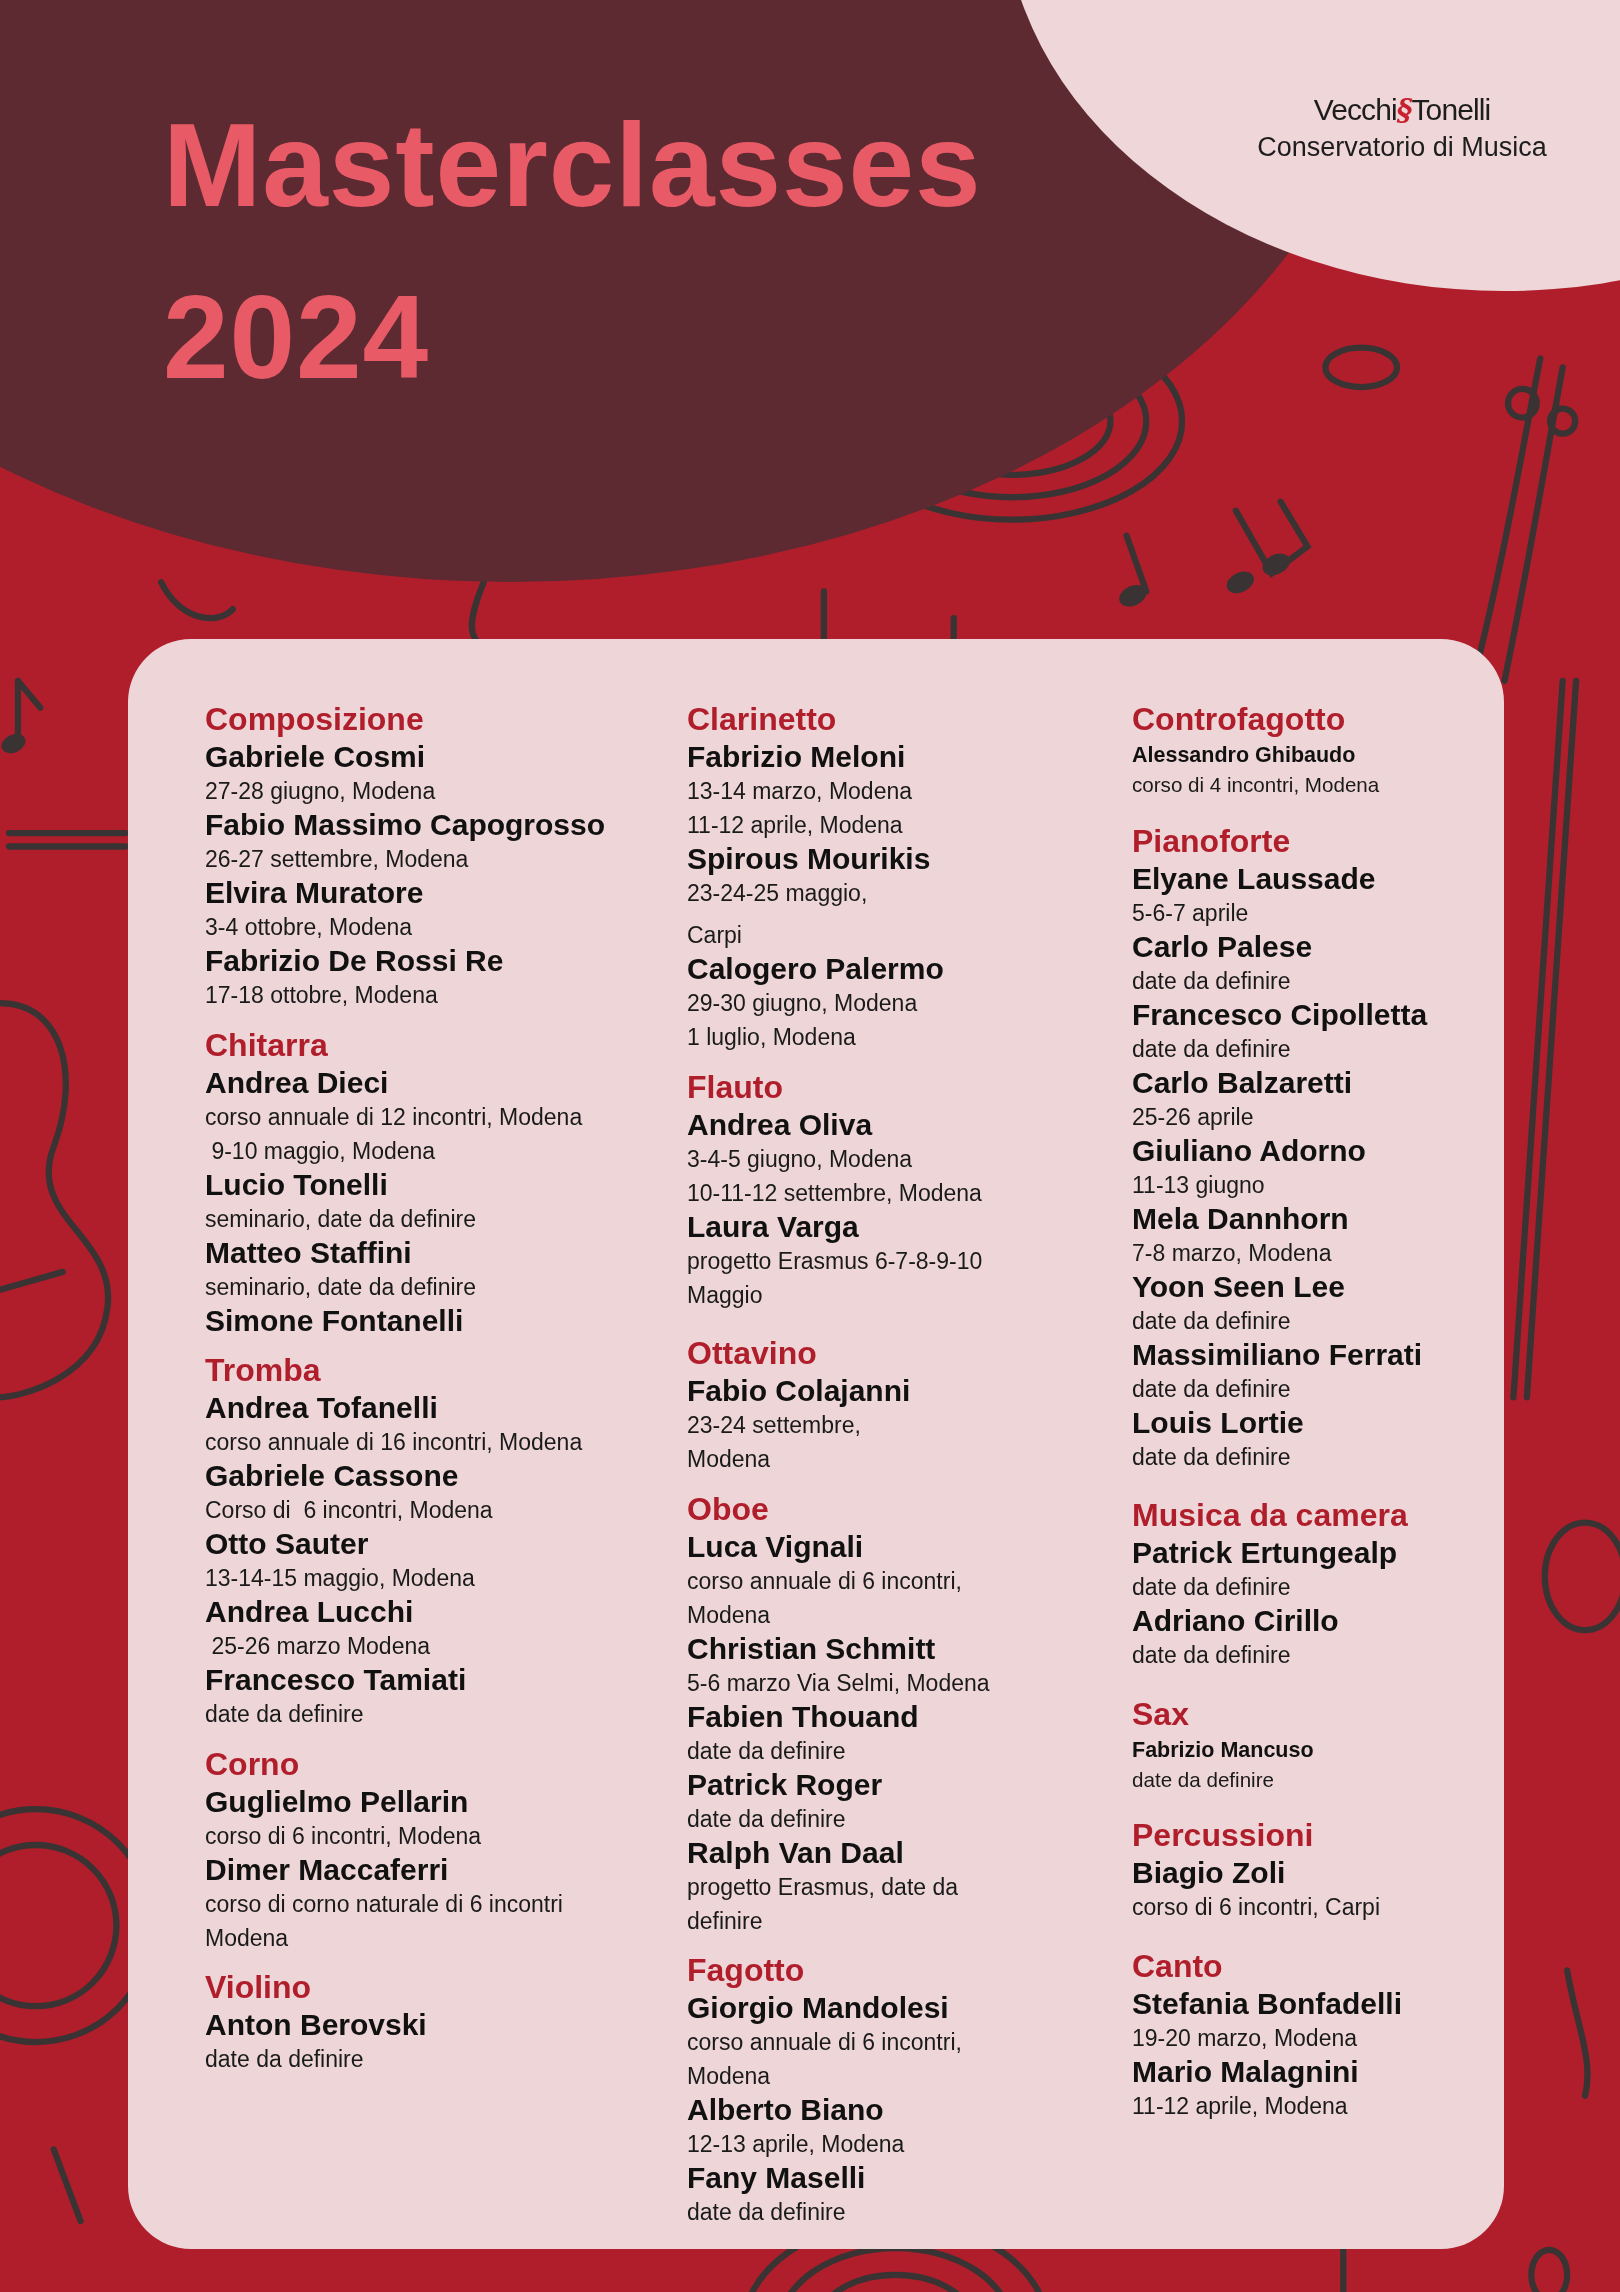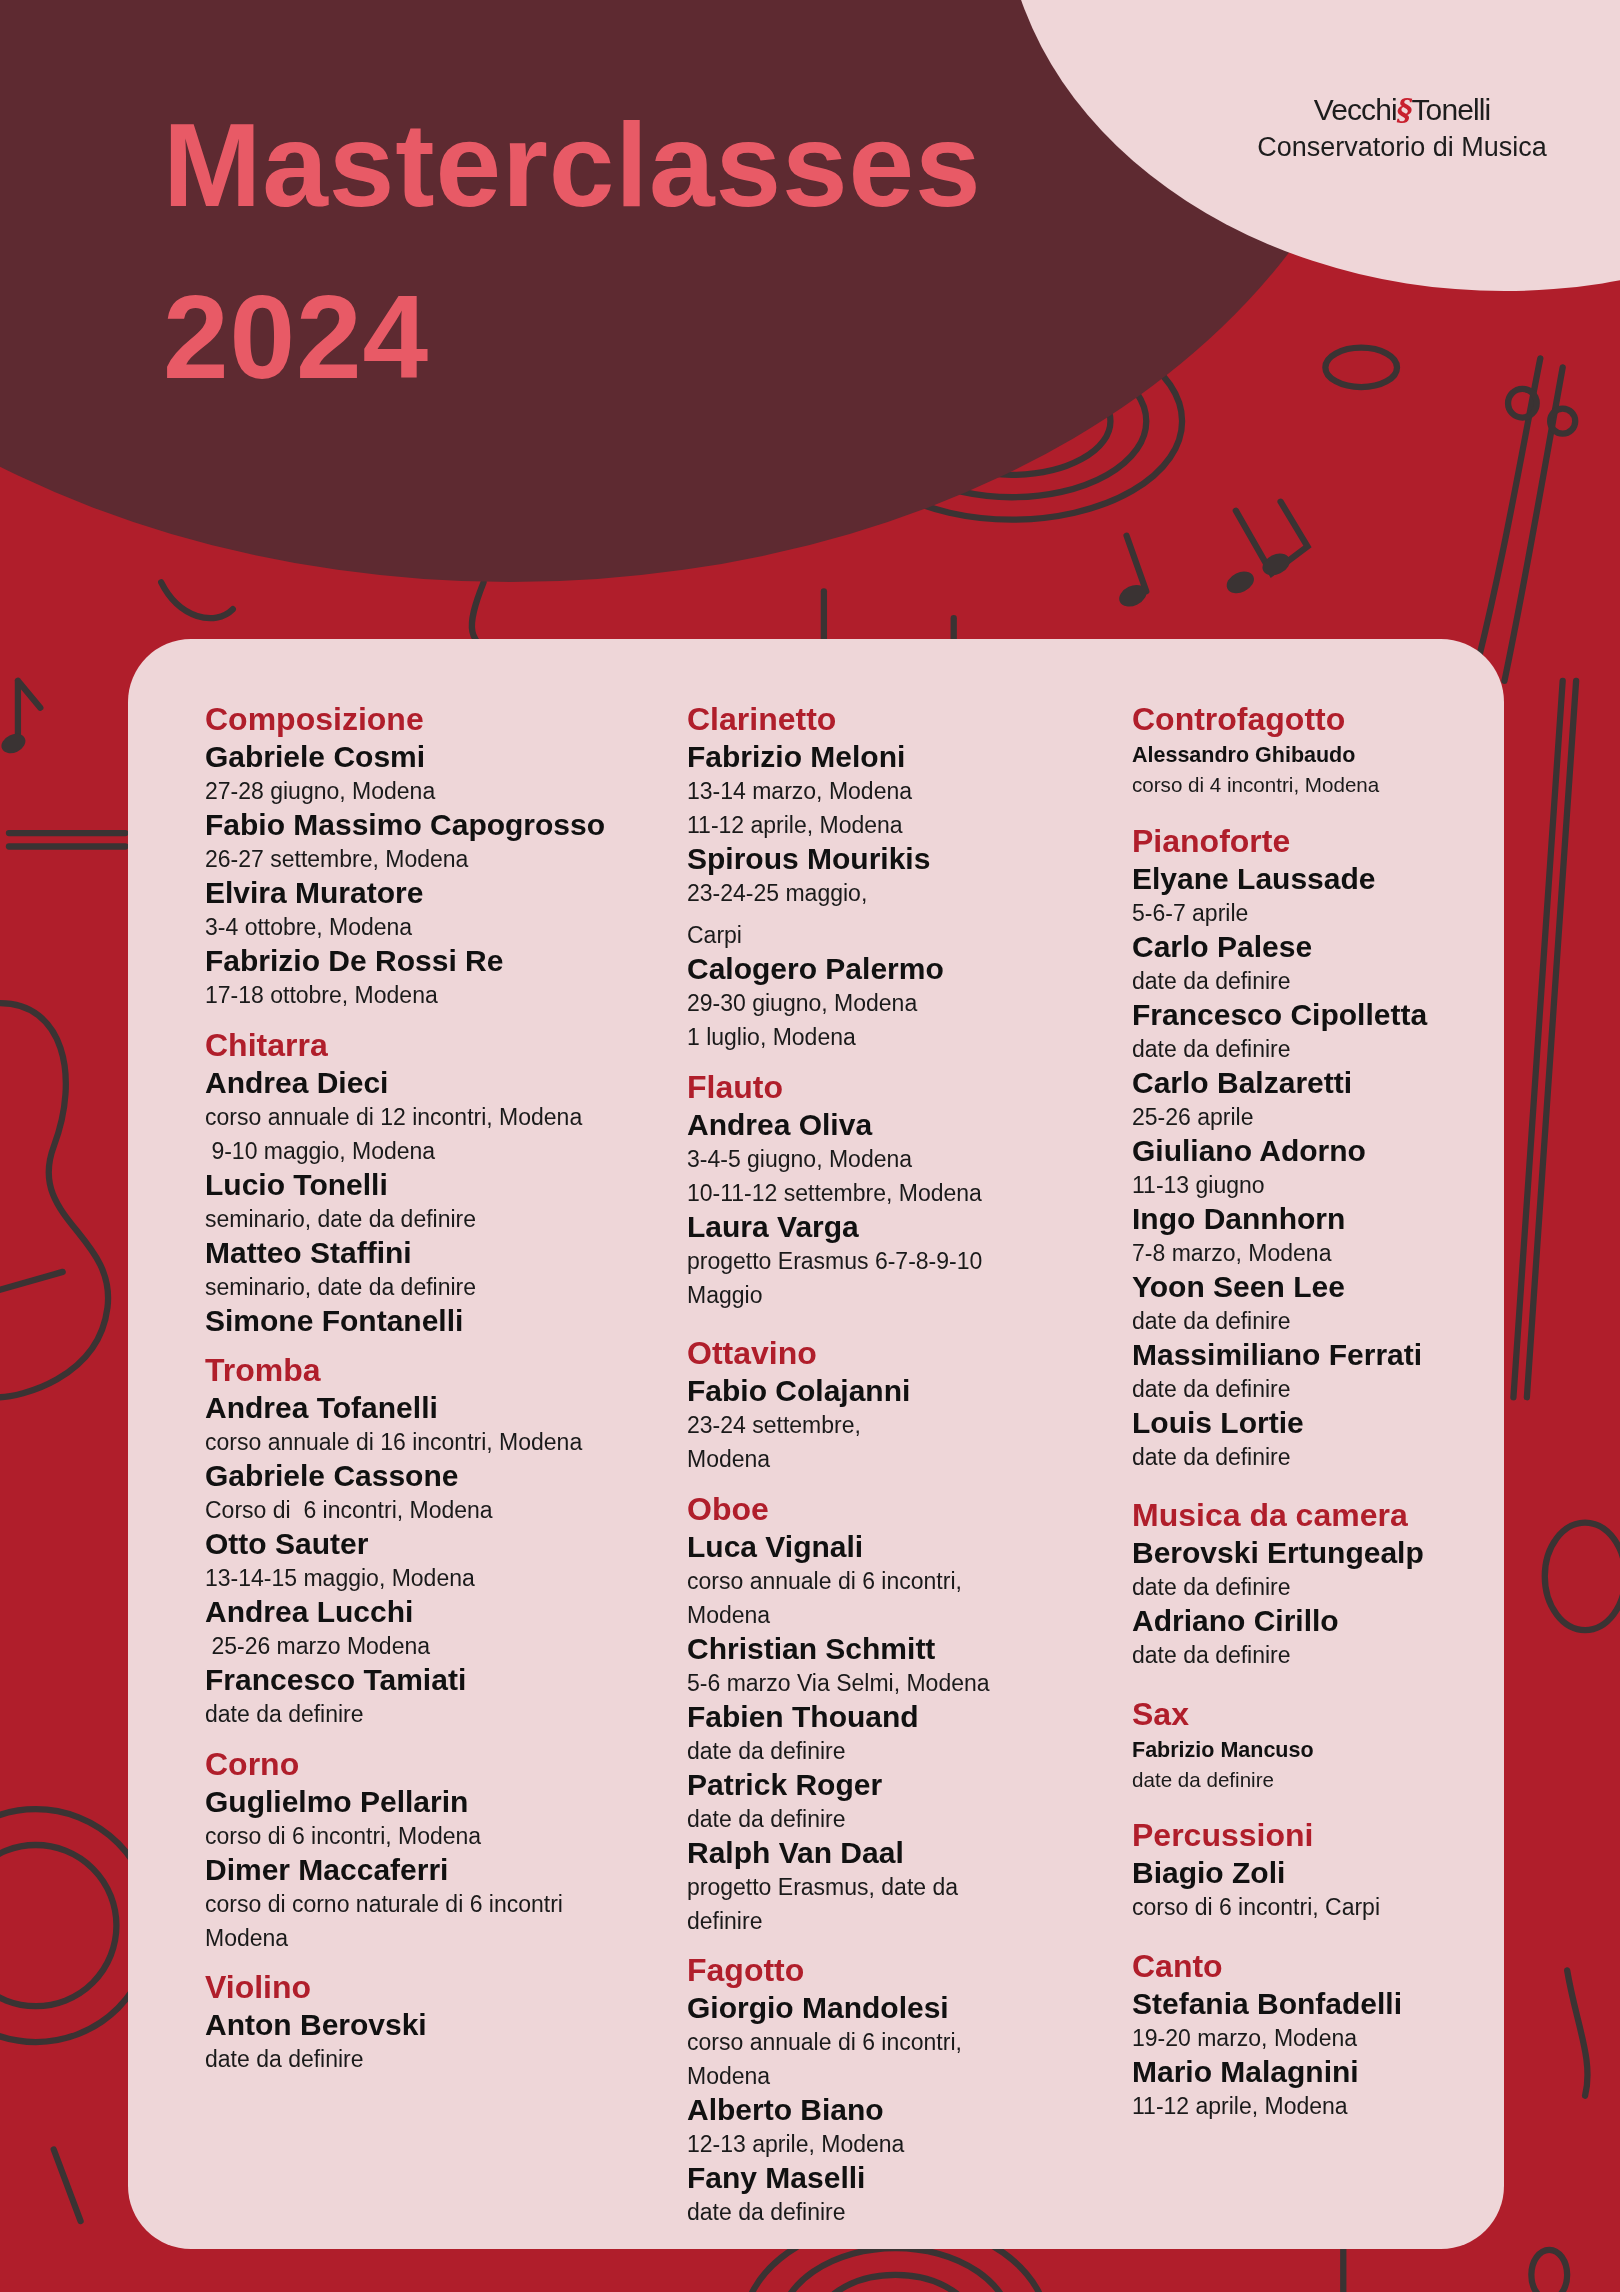--- a/index.html
+++ b/index.html
@@ -325,40 +325,40 @@
       </div>
       <div class="entry">
         <div class="name">Carlo Balzaretti</div>
         <div class="detail" style="white-space: pre;">25-26 aprile</div>
       </div>
       <div class="entry">
         <div class="name">Giuliano Adorno</div>
         <div class="detail" style="white-space: pre;">11-13 giugno</div>
       </div>
       <div class="entry">
-        <div class="name">Ingo Dannhorn</div>
+        <div class="name">Mela Dannhorn</div>
         <div class="detail" style="white-space: pre;">7-8 marzo, Modena</div>
       </div>
       <div class="entry">
         <div class="name">Yoon Seen Lee</div>
         <div class="detail" style="white-space: pre;">date da definire</div>
       </div>
       <div class="entry">
         <div class="name">Massimiliano Ferrati</div>
         <div class="detail" style="white-space: pre;">date da definire</div>
       </div>
       <div class="entry">
         <div class="name">Louis Lortie</div>
         <div class="detail" style="white-space: pre;">date da definire</div>
       </div>
     </div>
     <div class="section gap">
       <h2>Musica da camera</h2>
       <div class="entry">
-        <div class="name">Berovski Ertungealp</div>
+        <div class="name">Patrick Ertungealp</div>
         <div class="detail" style="white-space: pre;">date da definire</div>
       </div>
       <div class="entry">
         <div class="name">Adriano Cirillo</div>
         <div class="detail" style="white-space: pre;">date da definire</div>
       </div>
     </div>
     <div class="section gap small">
       <h2>Sax</h2>
       <div class="entry">

